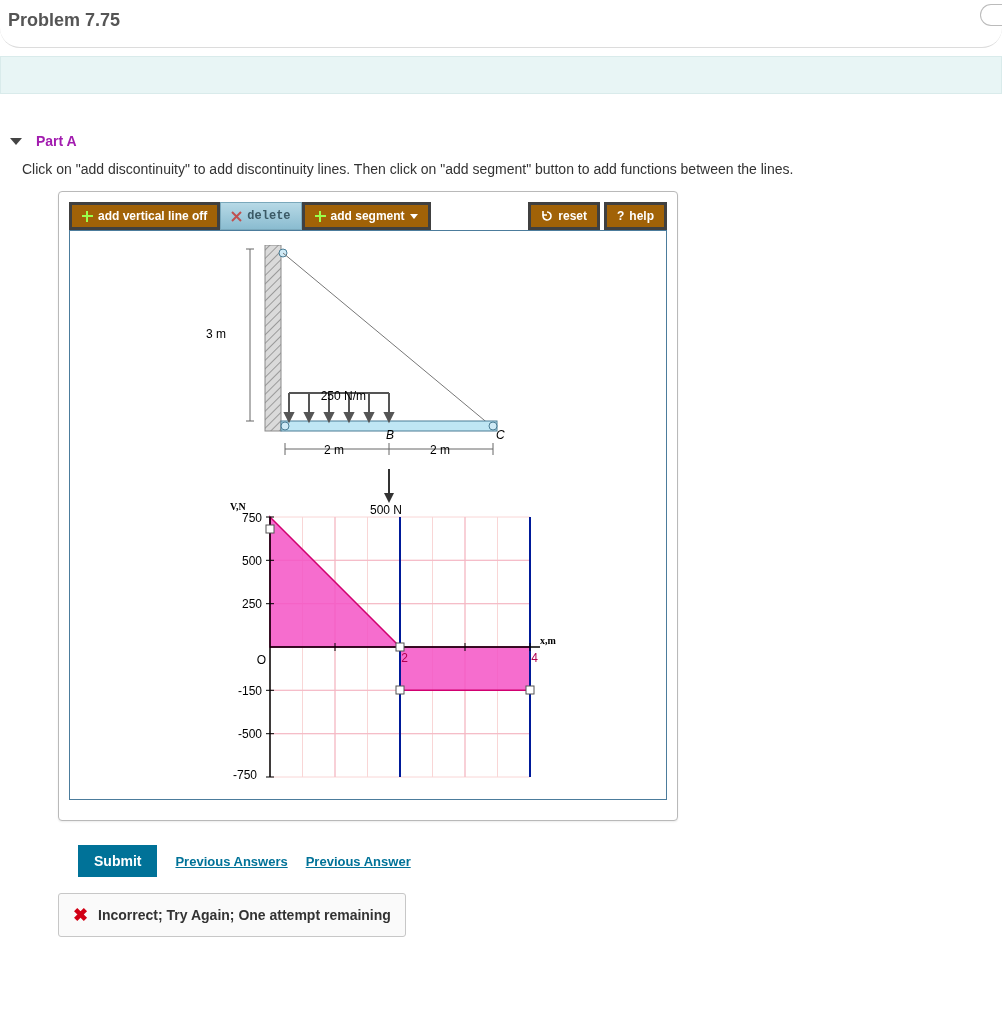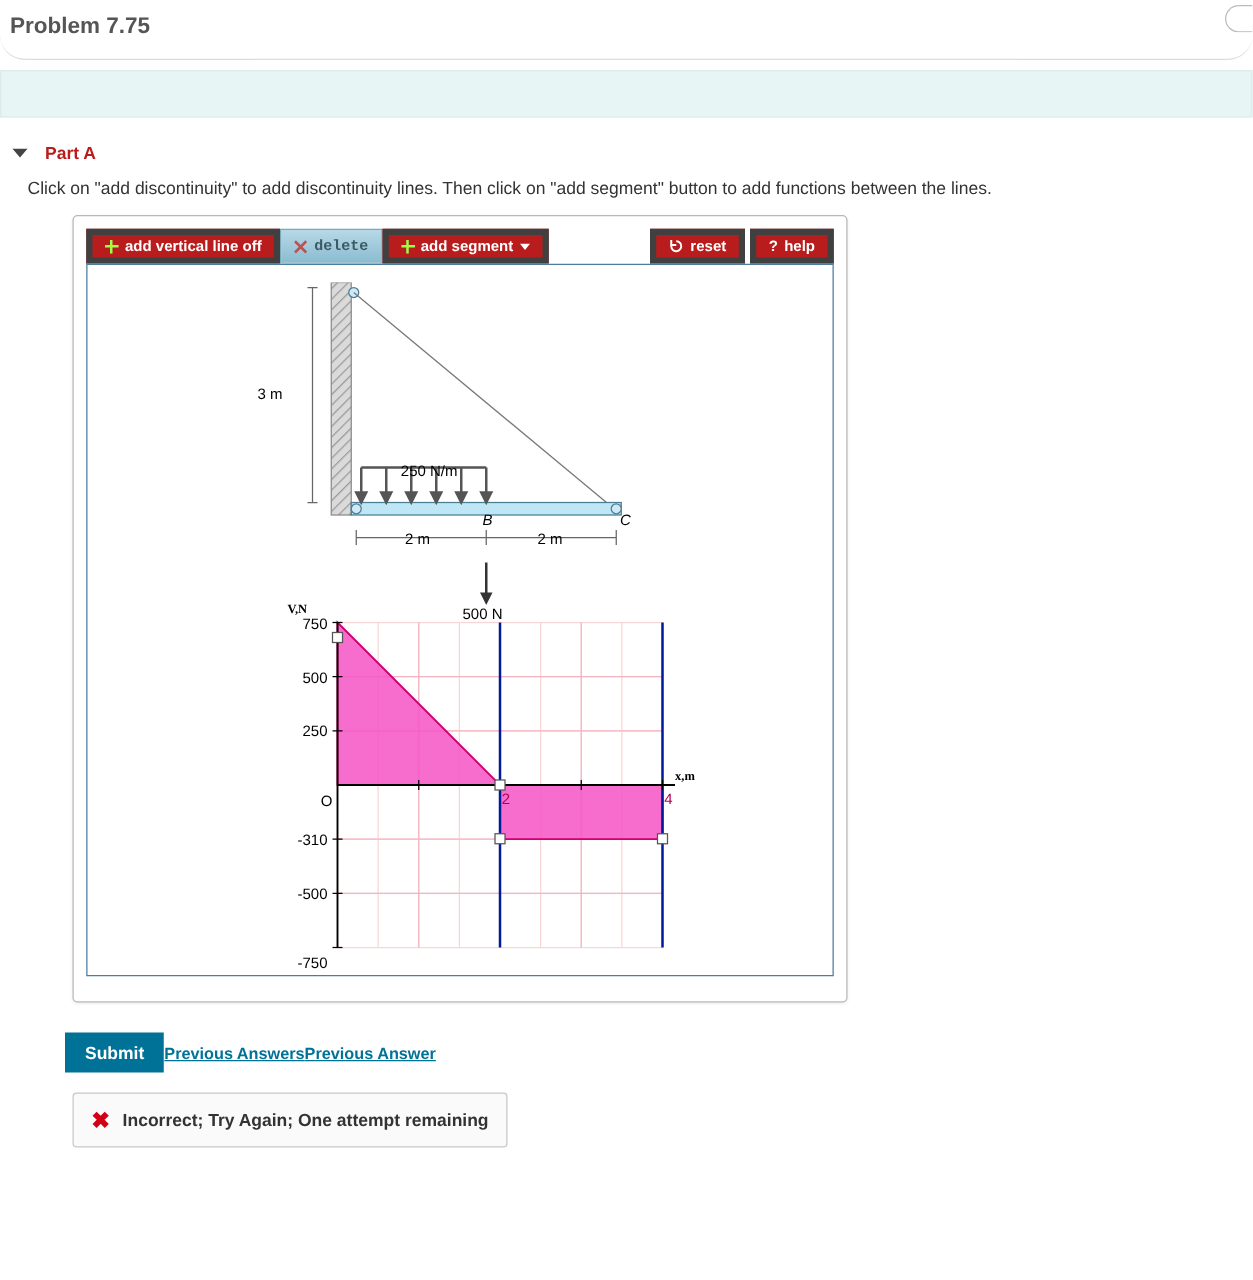--- a/index.html
+++ b/index.html
@@ -20,23 +20,23 @@
   }
   .top-hint-bar {
     background: #e8f5f5;
     border: 1px solid #d9ebeb;
     height: 38px;
     margin-top: 8px;
   }
   .part-header {
     display: flex;
     align-items: center;
-    padding: 20px 10px 8px;
-    font-weight: bold;
-    color: #b91c1c;
+    padding: 39px 10px 8px;
+    font-weight: bold;
+    color: #a21caf;
   }
   .caret-down {
     width: 0; height: 0;
     border-left: 6px solid transparent;
     border-right: 6px solid transparent;
     border-top: 7px solid #444;
     margin-right: 14px;
   }
   .prompt-line {
     padding: 12px 10px 6px 60px;
@@ -68,22 +68,22 @@
   }
   .toolbar .group-right {
     display: flex;
     margin-left: auto;
     gap: 4px;
   }
   .tb-btn {
     display: flex;
     align-items: center;
     padding: 0 10px;
-    background: #b91c1c;
-    border: 5px solid #404040;
+    background: #a16207;
+    border: 3px solid #404040;
     cursor: pointer;
     font-weight: bold;
     white-space: nowrap;
   }
   .tb-btn.sel {
     background: linear-gradient(#b7d9e6, #8abcd0);
     color: #3b5a66;
     border: 1px solid #7aa8bb;
     font-family: Liberation Mono, monospace;
   }
@@ -130,22 +130,22 @@
   .tick-label {
     position: absolute;
     font-size: 12px;
     color: #000;
     text-align: right;
   }
 
   .submit-row {
     display: flex;
     align-items: center;
-    gap: 0;
-    margin: 24px 0 0 52px;
+    gap: 18px;
+    margin: 24px 0 0 78px;
   }
   .submit-btn {
     background: #007298;
     color: #fff;
     border: none;
     padding: 8px 16px;
     font-size: 14px;
     font-weight: bold;
     cursor: pointer;
   }
@@ -377,23 +377,23 @@
           </g>
         </svg>
 
         
         <span class="axis-label" style="left:30px; top:-6px;">V,N</span>
         <span class="axis-label" style="left:340px; top:128px;">x,m</span>
 
         <span class="tick-label" style="left:32px; top:4px; width:30px;">750</span>
         <span class="tick-label" style="left:32px; top:47px; width:30px;">500</span>
         <span class="tick-label" style="left:32px; top:90px; width:30px;">250</span>
-        <span class="tick-label" style="left:28px; top:177px; width:34px;">-310</span>
+        <span class="tick-label" style="left:28px; top:177px; width:34px;">-150</span>
         <span class="tick-label" style="left:28px; top:220px; width:34px;">-500</span>
-        <span class="tick-label" style="left:28px; top:275px; width:34px;">-750</span>
+        <span class="tick-label" style="left:28px; top:261px; width:34px;text-align:center;">-750</span>
 
         <span class="tick-label" style="left:46px; top:146px; width:20px;">O</span>
         <span class="tick-label" style="left:192px; top:144px; width:16px; color:#b00050;">2</span>
         <span class="tick-label" style="left:322px; top:144px; width:16px; color:#b00050;">4</span>
       </div>
 
     </div>
   </div>
 
   <div class="submit-row">

